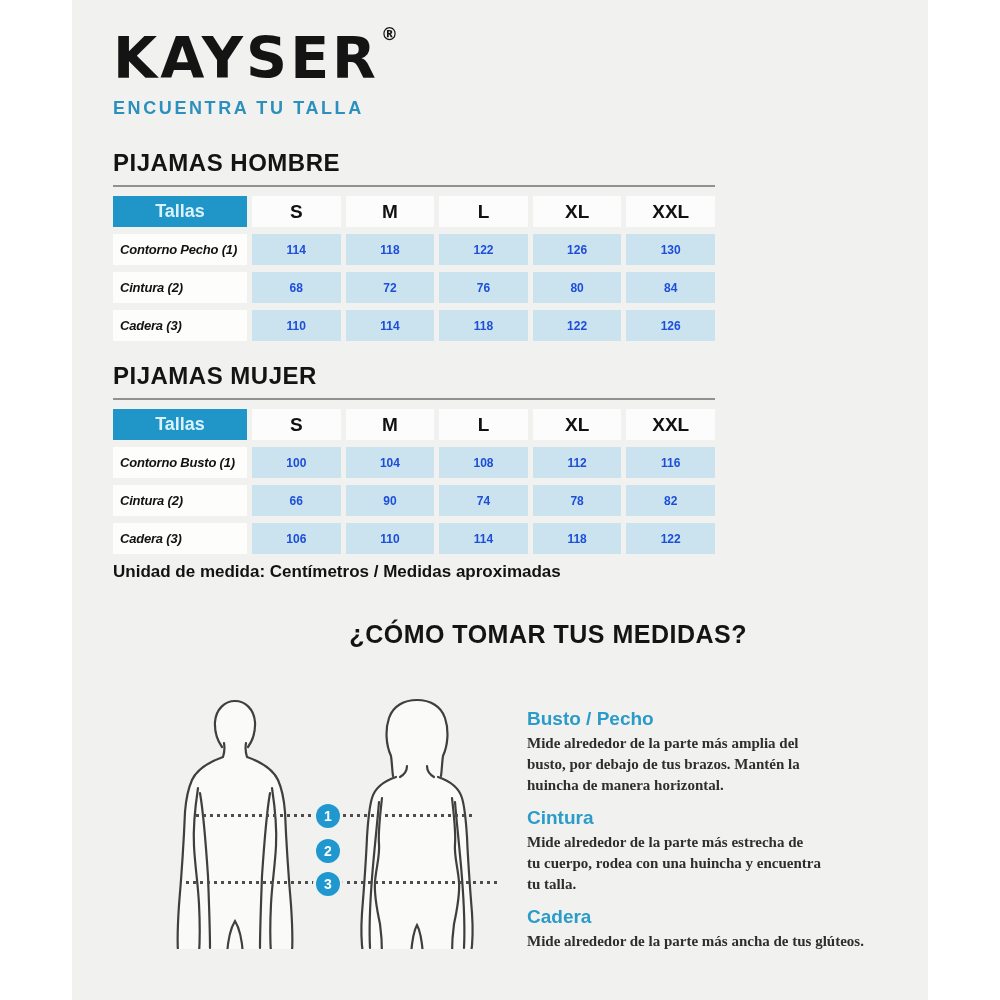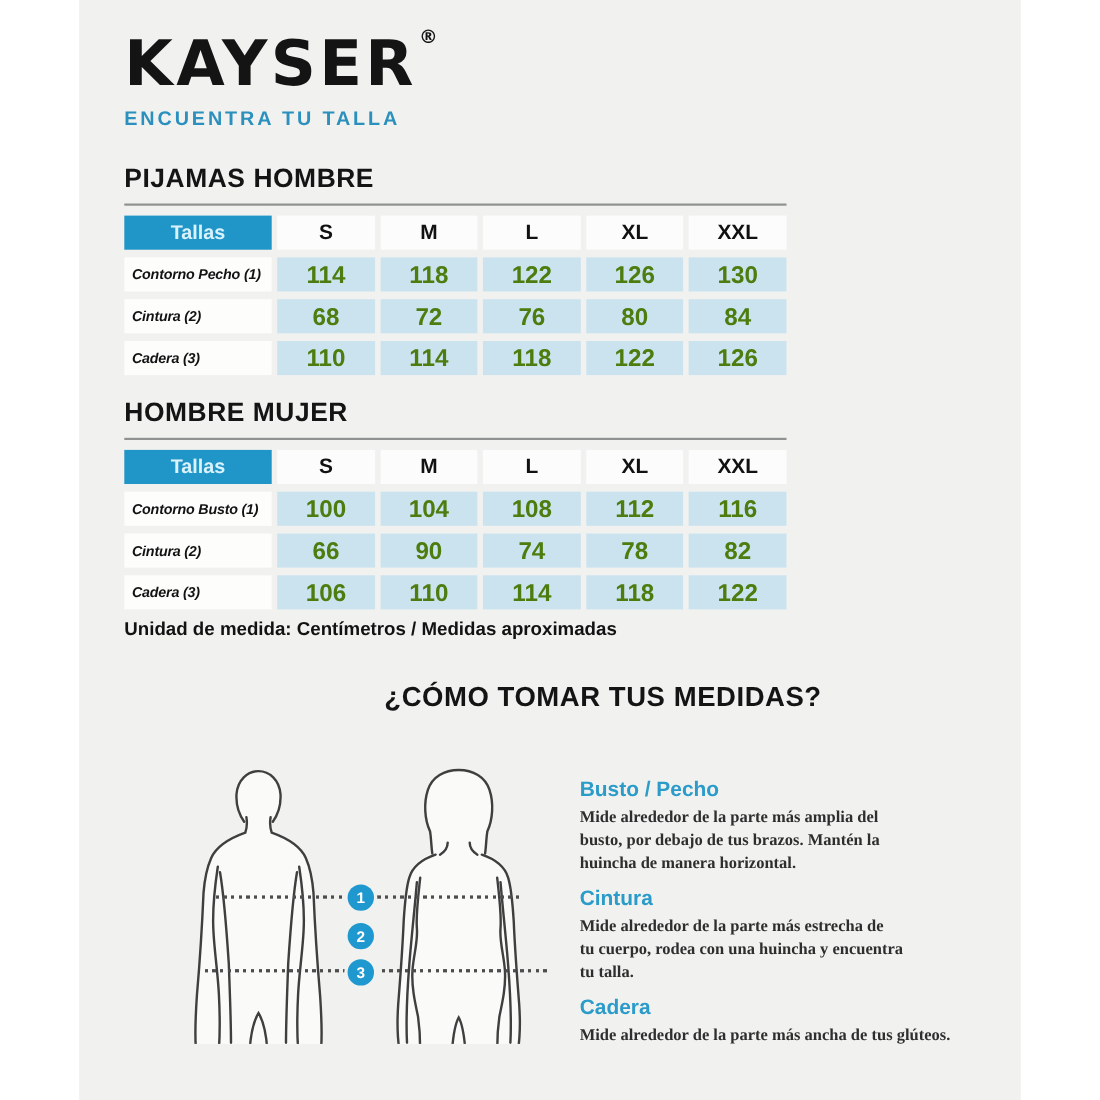--- a/index.html
+++ b/index.html
@@ -26,21 +26,21 @@
   .tbl-wrap{position:absolute;left:41px;width:602px;}
   .tbl-wrap.men{top:149px;}
   .tbl-wrap.women{top:362px;}
   .tbl-title{margin:0 0 8px 0;font-size:24px;font-weight:800;letter-spacing:.5px;line-height:28px;color:#141414;}
   .tbl-rule{height:2px;background:#8f9291;margin-bottom:9px;}
   .grid{display:grid;grid-template-columns:134px repeat(5,1fr);column-gap:5px;row-gap:7px;}
   .cell{height:31px;display:flex;align-items:center;justify-content:center;font-weight:700;}
   .cell.tallas{background:var(--accent);color:#d9f2fc;font-size:18px;}
   .cell.size-h{background:#fcfcfd;color:#111111;font-size:19px;}
   .cell.rowlabel{background:#fdfdfc;color:#121212;font-size:13px;justify-content:flex-start;padding-left:7px;letter-spacing:-0.2px;font-style:italic;}
-  .cell.val{background:var(--cellblue);color:#4d7c0f;font-size:22px;}
+  .cell.val{background:var(--cellblue);color:#1d4ed8;font-size:12px;}
 
   .footnote{position:absolute;left:41px;top:562px;font-size:17px;font-weight:700;color:#121212;}
 
   
   .guide-title{position:absolute;left:41px;top:620px;width:634px;text-align:right;
                font-size:25px;font-weight:800;letter-spacing:.5px;color:#141414;}
   .fig{position:absolute;top:698px;}
   .fig.man{left:96px;}
   .fig.woman{left:280px;}
   .dash{position:absolute;height:3px;z-index:3;
@@ -99,21 +99,21 @@
         <div class="cell rowlabel">Cadera (3)</div>
         <div class="cell val">110</div>
         <div class="cell val">114</div>
         <div class="cell val">118</div>
         <div class="cell val">122</div>
         <div class="cell val">126</div>
       </div>
     </div>
 
     <div class="tbl-wrap women">
-      <h2 class="tbl-title">HOMBRE MUJER</h2>
+      <h2 class="tbl-title">PIJAMAS MUJER</h2>
       <div class="tbl-rule"></div>
       <div class="grid">
         <div class="cell tallas">Tallas</div>
         <div class="cell size-h">S</div>
         <div class="cell size-h">M</div>
         <div class="cell size-h">L</div>
         <div class="cell size-h">XL</div>
         <div class="cell size-h">XXL</div>
 
         <div class="cell rowlabel">Contorno Busto (1)</div>

